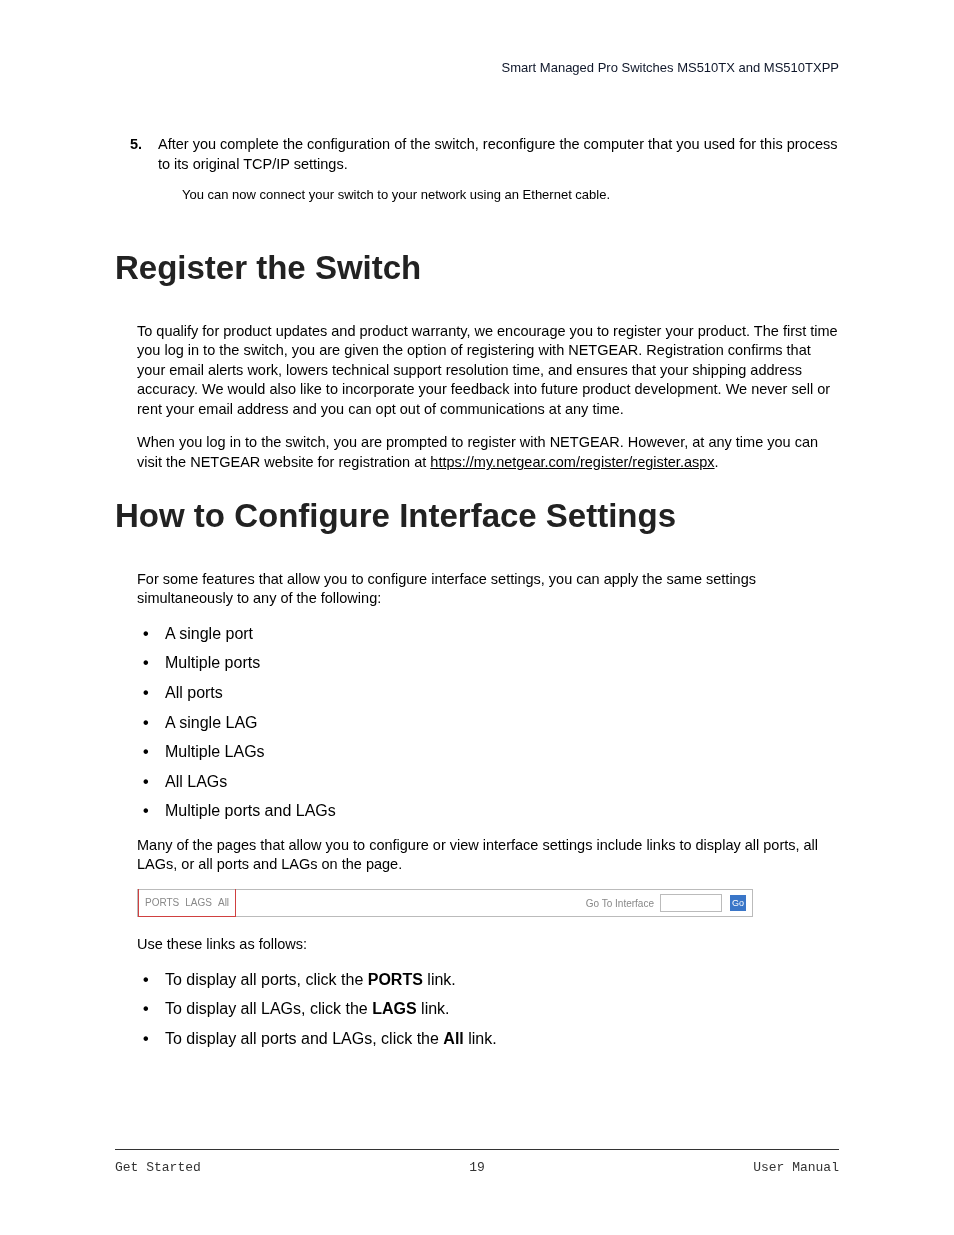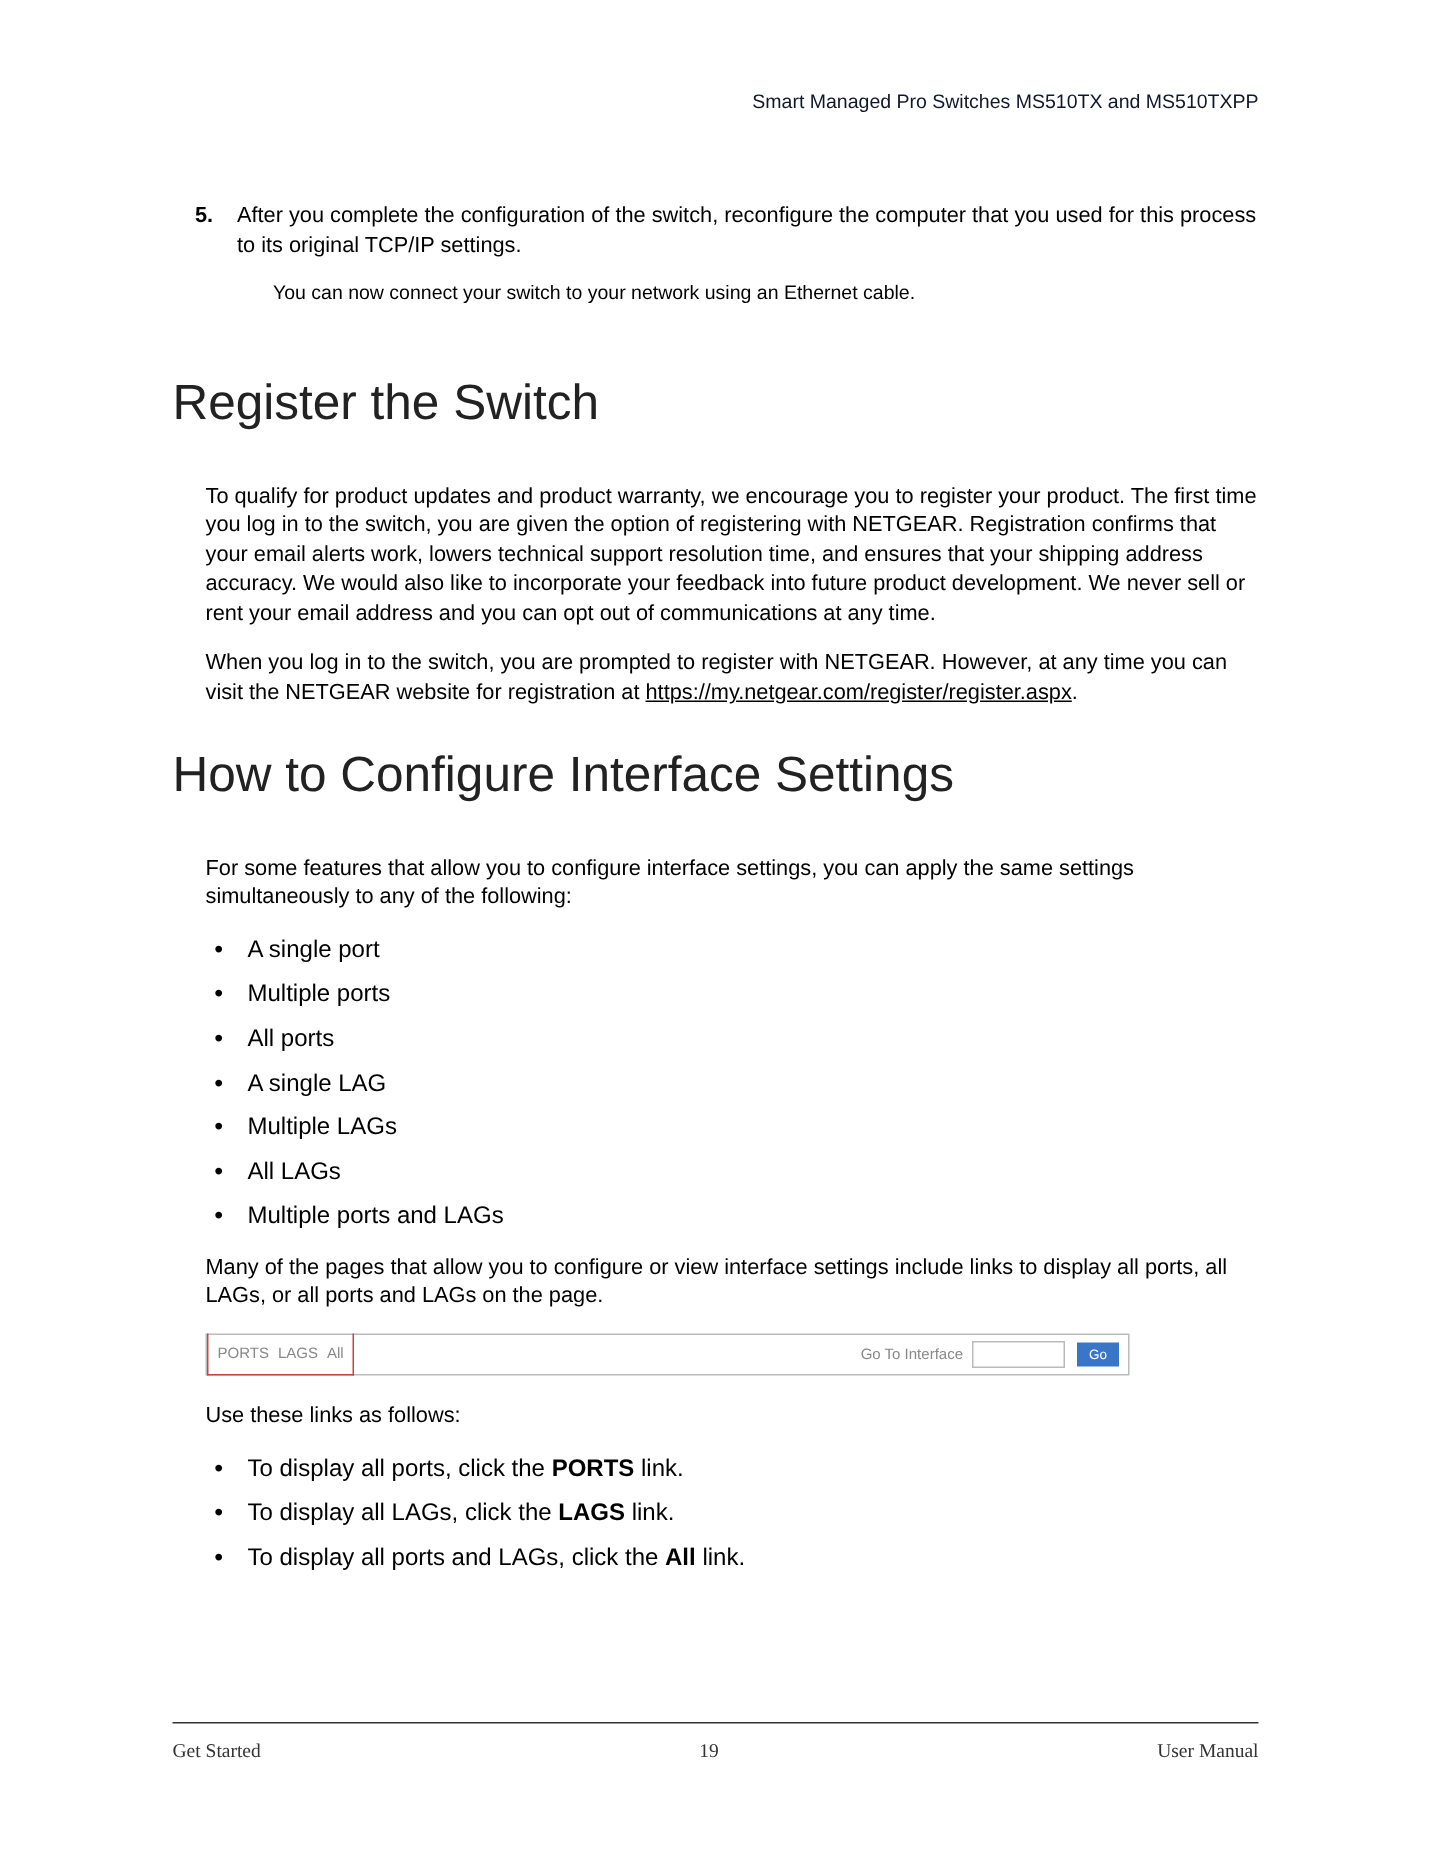--- a/index.html
+++ b/index.html
@@ -30,21 +30,21 @@
   .step5 .num { font-weight: bold; width: 28px; flex-shrink: 0; }
   .step5 .txt { flex: 1; }
   .sub-para {
     font-size: 13px;
     line-height: 1.35;
     margin-left: 67px;
     margin-top: 12px;
   }
   h1 {
     font-family: "Segoe UI Light", "Helvetica Neue", Arial, sans-serif;
-    font-weight: 400;
+    font-weight: 700;
     font-size: 33px;
     color: #222;
     margin: 45px 0 35px 0;
   }
   h1.h2margin { margin-top: 24px; }
   .body-para {
     font-size: 14.5px;
     line-height: 1.35;
     margin-left: 22px;
     margin-bottom: 14px;
@@ -97,40 +97,40 @@
     color: #888;
     margin-right: 6px;
   }
   .fig .input {
     width: 60px;
     height: 16px;
     border: 1px solid #bbb;
     margin-right: 8px;
   }
   .fig .go {
-    width: 28px;
+    width: 16px;
     height: 16px;
     background: #3a76c8;
     color: #fff;
     font-size: 9px;
     text-align: center;
     line-height: 16px;
     margin-right: 6px;
   }
   .footer {
     position: absolute;
     left: 115px;
     right: 115px;
     bottom: 60px;
     border-top: 1px solid #333;
     padding-top: 10px;
     display: flex;
     justify-content: space-between;
     font-size: 13px;
-    font-family: Liberation Serif, serif;
+    font-family: Liberation Mono, monospace;
     color: #333;
   }
 </style>
 </head>
 <body>
 
 <div class="page">
   <div class="header">Smart Managed Pro Switches MS510TX and MS510TXPP</div>
 
   <div class="step5">

